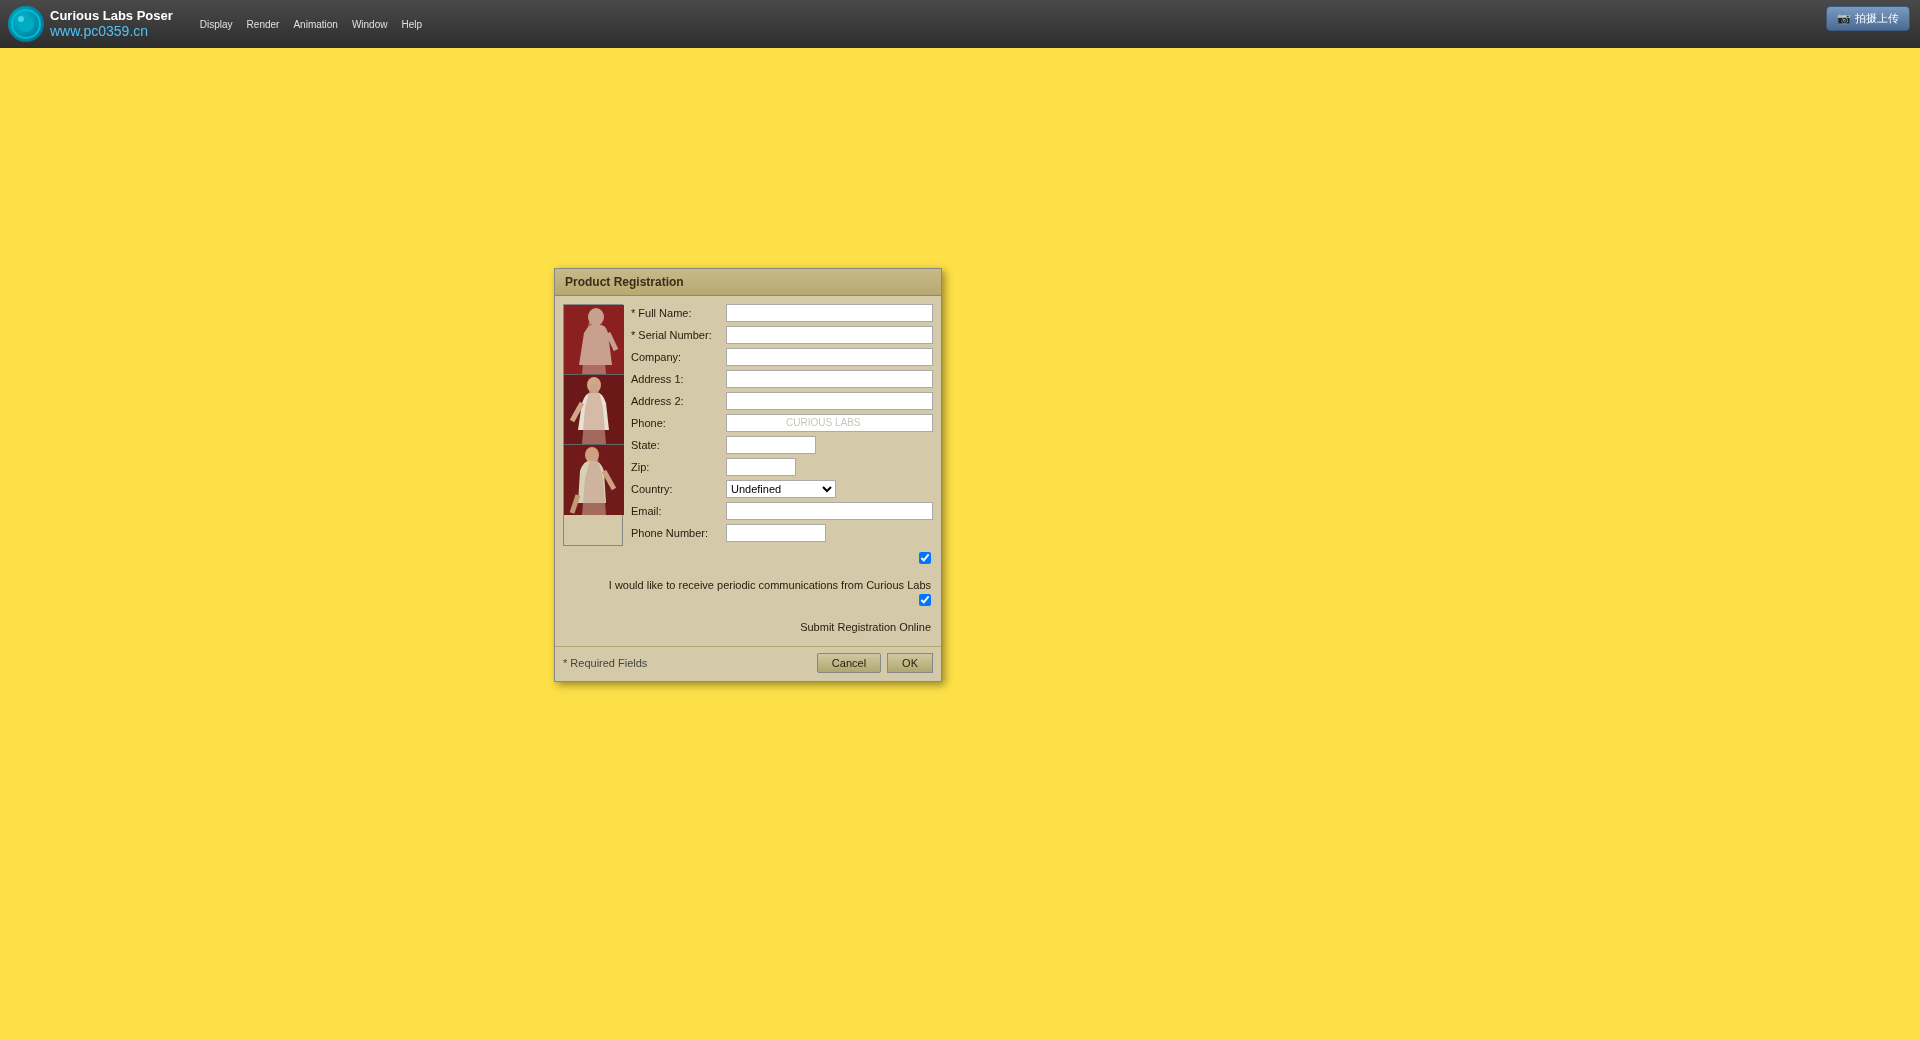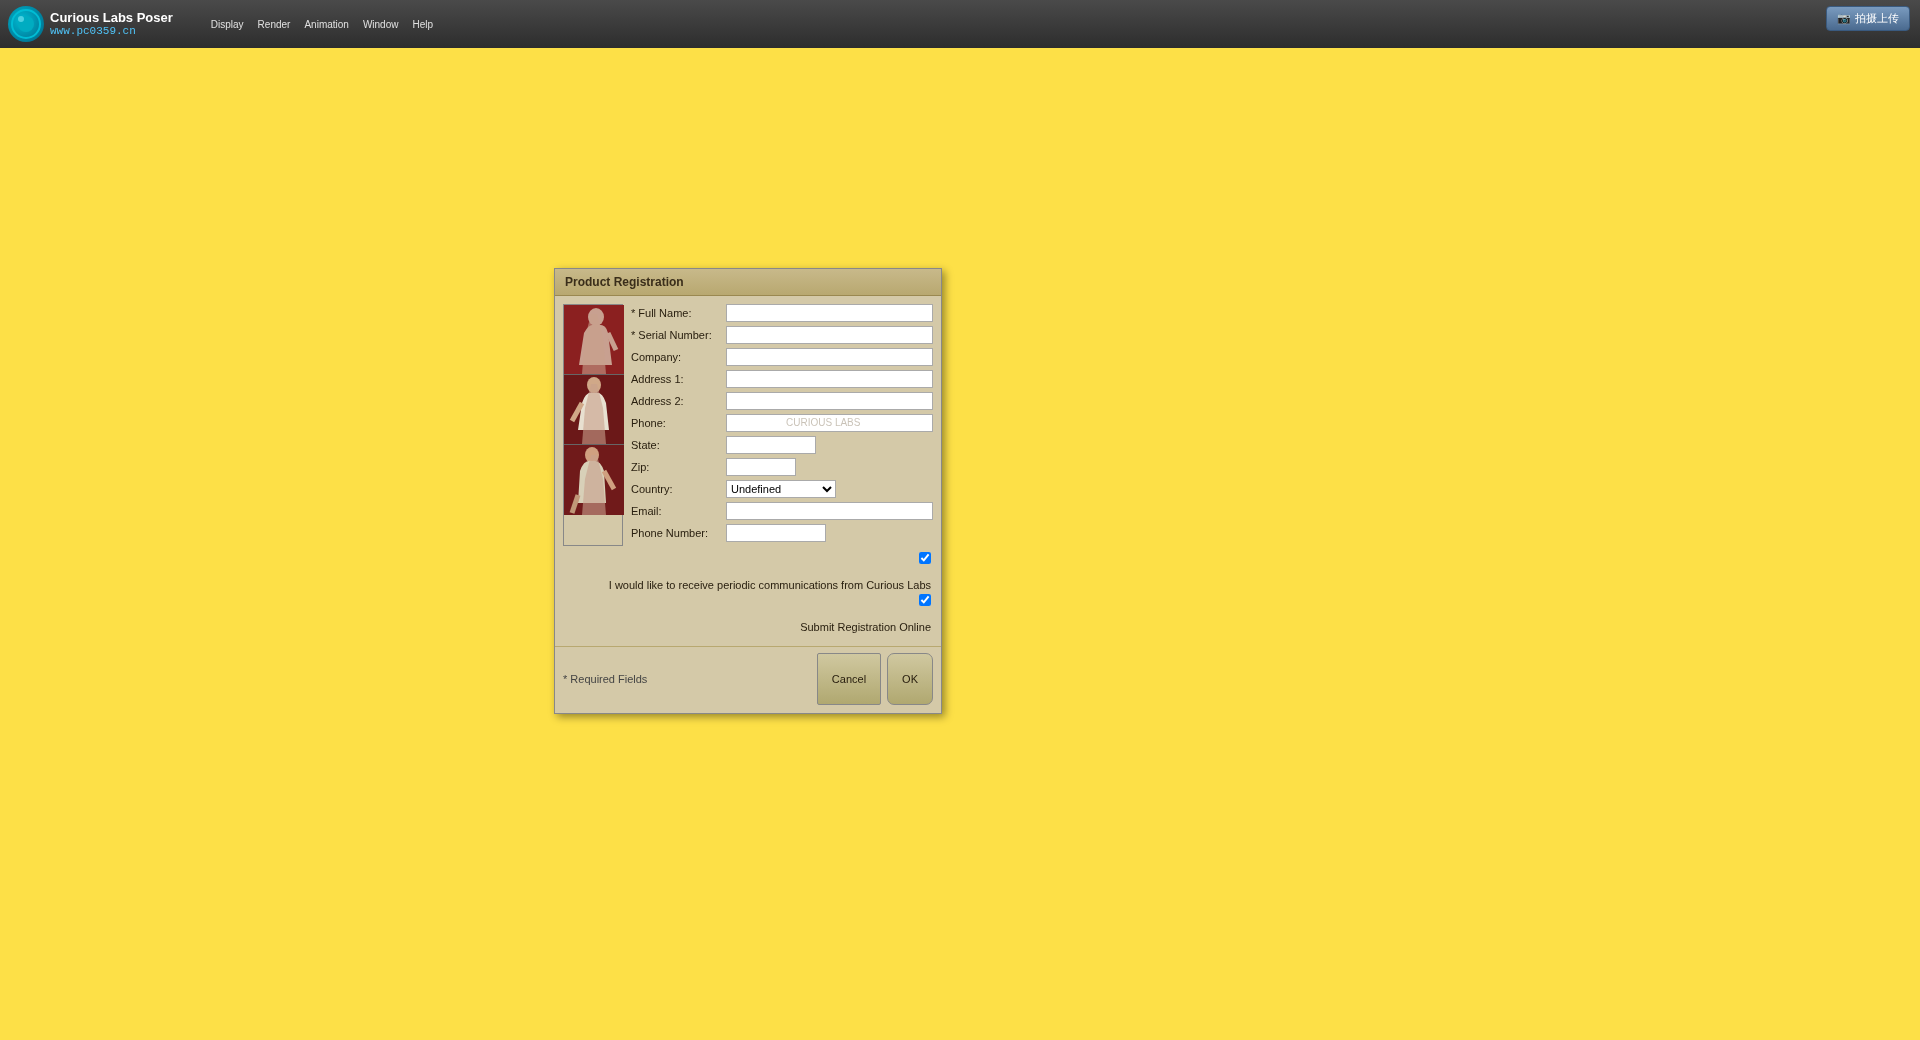--- a/index.html
+++ b/index.html
@@ -15,21 +15,21 @@
     }
 
     
     #menu-bar {
       width: 100%;
       height: 48px;
       background: linear-gradient(to bottom, #4a4a4a, #2d2d2d);
       display: flex;
       align-items: center;
       padding: 16px 8px;
-      gap: 24px;
+      gap: 13px;
       position: relative;
     }
 
     #app-logo {
       display: flex;
       align-items: center;
       gap: 6px;
     }
 
     #logo-icon {
@@ -53,22 +53,21 @@
 
     #app-title-text {
       color: #ffffff;
       font-size: 13px;
       font-weight: bold;
       line-height: 1.1;
     }
 
     #website-text {
       color: #4fc3f7;
-      font-size: 11px;
-      font-family: Liberation Mono, monospace;
+      font-size: 14px;
     }
 
     .menu-item {
       color: #e0e0e0;
       font-size: 10px;
       cursor: pointer;
       padding: 4px 6px;
     }
 
     
@@ -308,25 +307,25 @@
       padding: 3px 14px;
       font-size: 11px;
       background: linear-gradient(to bottom, #d0c8a0, #b0a870);
       border: 1px solid #888;
       border-radius: 2px;
       cursor: pointer;
       color: #2a2010;
     }
 
     .dialog-btn-ok {
-      padding: 19px 14px;
+      padding: 3px 14px;
       font-size: 11px;
       background: linear-gradient(to bottom, #d0c8a0, #b0a870);
       border: 1px solid #888;
-      border-radius: 7px;
+      border-radius: 0;
       cursor: pointer;
       color: #2a2010;
     }
 
     
     #menu-items {
       display: flex;
       align-items: center;
       gap: 2px;
       margin-left: 8px;

